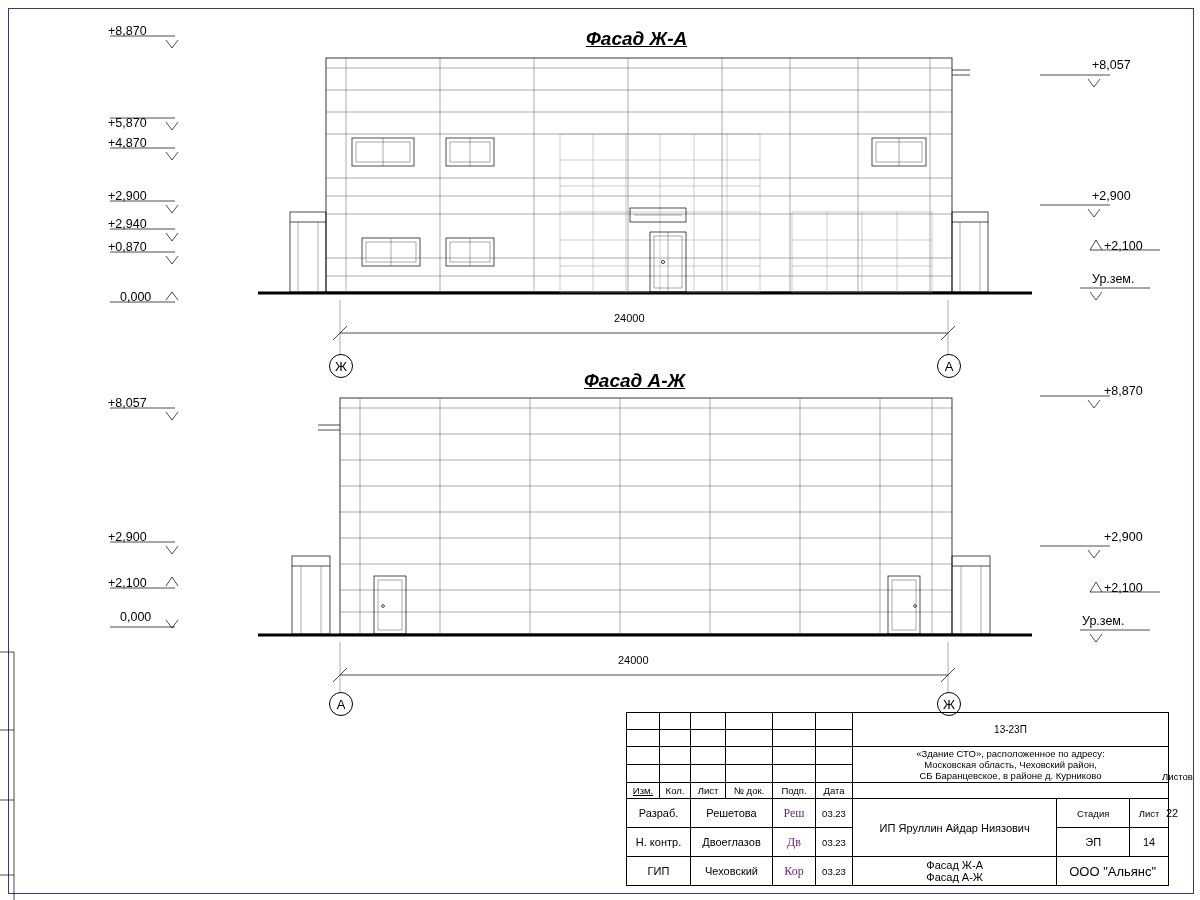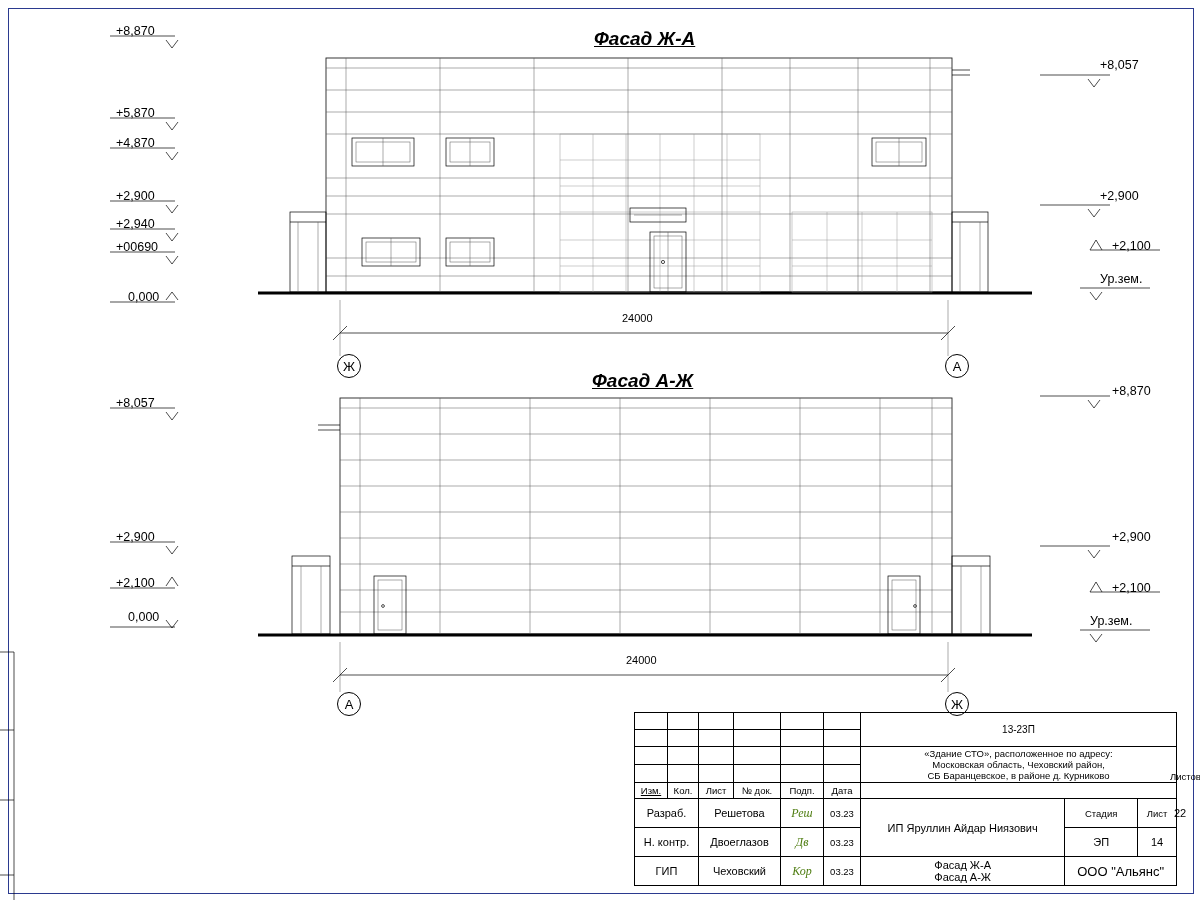--- a/index.html
+++ b/index.html
@@ -1,36 +1,36 @@
 <!DOCTYPE html>
 <html><head>
 <meta charset="utf-8">
 <style>
   html,body{margin:0;padding:0;background:#fff;}
   body{width:1200px;height:900px;position:relative;overflow:hidden;
        font-family:"Liberation Sans", sans-serif;color:#000;}
   .sheet{position:absolute;inset:0;}
   .frame{position:absolute;left:8px;top:8px;width:1184px;height:884px;border:1px solid #2b3a8f;}
-  .abs{position:absolute;margin-left:8px;}
+  .abs{position:absolute;}
   .ttl{font-style:italic;font-weight:bold;font-size:19px;text-decoration:underline;}
   .lvl{font-size:12.5px;white-space:nowrap;}
   .dim{font-size:11px;}
   .small{font-size:11px;}
   .tiny{font-size:9.5px;}
   svg{position:absolute;left:0;top:0;overflow:visible;}
   .ln{stroke:#000;stroke-width:0.7;fill:none;}
   .lnthin{stroke:#555;stroke-width:0.5;fill:none;}
   .lnmed{stroke:#222;stroke-width:0.9;fill:none;}
   .ground{stroke:#000;stroke-width:3.2;fill:none;}
   .glass{stroke:#999;stroke-width:0.5;fill:none;}
   .tbl{position:absolute;border-collapse:collapse;font-size:10px;}
   .tbl td{border:1px solid #000;padding:1px 2px;text-align:center;vertical-align:middle;}
   .axis-circle{width:22px;height:22px;border:1px solid #000;border-radius:50%;
     display:flex;align-items:center;justify-content:center;font-size:13px;background:#fff;}
-  .sigcell{font-style:italic;font-family:"Liberation Serif", serif;font-size:12px;color:#4d7c0f;}
+  .sigcell{font-family:"Liberation Serif", serif;font-size:12px;color:#701a75;}
 </style>
 </head>
 <body>
 
 <div class="sheet">
   <div class="frame"></div>
 
   <svg width="1200" height="900">
 
     <g>
@@ -229,25 +229,25 @@
       <line x1="0" y1="730" x2="14" y2="730" class="ln"></line>
       <line x1="0" y1="800" x2="14" y2="800" class="ln"></line>
       <line x1="0" y1="875" x2="14" y2="875" class="ln"></line>
       <line x1="14" y1="652" x2="14" y2="900" class="ln"></line>
     </g>
   </svg>
 
   <div class="abs ttl" style="left:586px;top:28px;">Фасад Ж-А</div>
 
   <div class="abs lvl" style="left:108px;top:24px;">+8,870</div>
-  <div class="abs lvl" style="left:108px;top:106px;text-align:center;">+5,870</div>
+  <div class="abs lvl" style="left:108px;top:116px;text-align:center;">+5,870</div>
   <div class="abs lvl" style="left:108px;top:136px;">+4,870</div>
   <div class="abs lvl" style="left:108px;top:189px;">+2,900</div>
   <div class="abs lvl" style="left:108px;top:217px;">+2,940</div>
-  <div class="abs lvl" style="left:108px;top:240px;">+00690</div>
+  <div class="abs lvl" style="left:108px;top:240px;">+0,870</div>
   <div class="abs lvl" style="left:120px;top:290px;">0,000</div>
 
   <div class="abs lvl" style="left:1092px;top:58px;">+8,057</div>
   <div class="abs lvl" style="left:1092px;top:189px;">+2,900</div>
   <div class="abs lvl" style="left:1104px;top:239px;">+2,100</div>
   <div class="abs lvl" style="left:1092px;top:272px;">Ур.зем.</div>
 
   <div class="abs dim" style="left:614px;top:312px;">24000</div>
   <div class="abs axis-circle" style="left:329px;top:354px;">Ж</div>
   <div class="abs axis-circle" style="left:937px;top:354px;">А</div>

